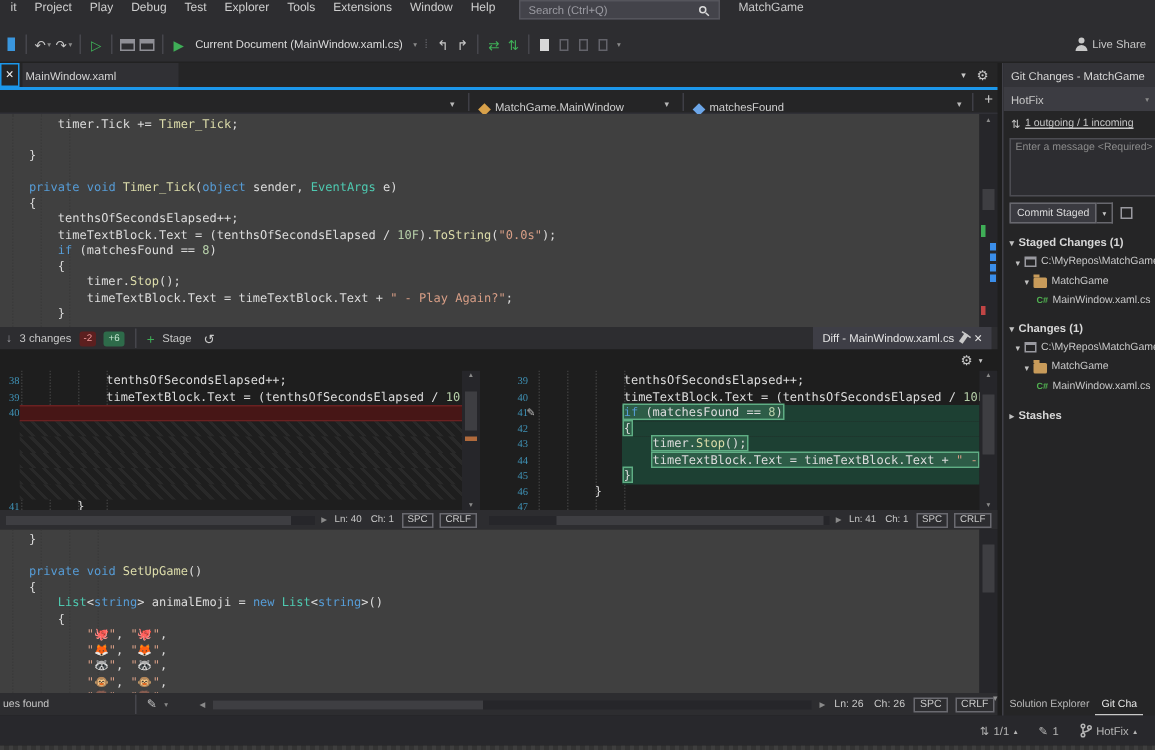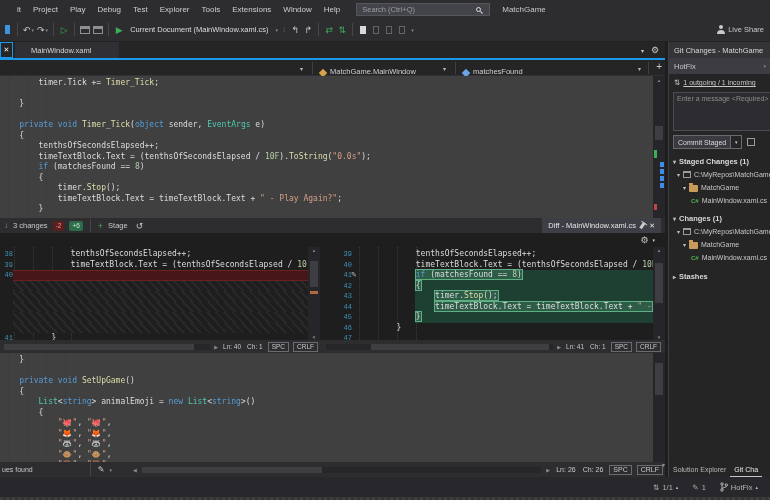--- a/index.html
+++ b/index.html
@@ -2,21 +2,21 @@
 <html><head>
 <meta charset="utf-8">
 <style>
   *{box-sizing:border-box;margin:0;padding:0}
   html,body{background:#111;}
   .app{position:relative;width:770px;height:500px;overflow:hidden;background:#1e1e1e;
        font-family:"Liberation Sans",sans-serif;color:#ccc;cursor:default}
 
   
   .menubar{position:absolute;left:0;top:0;width:770px;height:18px;background:#2d2d30;
-           display:flex;align-items:center;font-size:8px;color:#cfcfcf;padding-left:11px}
+           display:flex;align-items:flex-start;font-size:8px;color:#cfcfcf;padding-left:1px}
   .menu-item{padding:0 6px}
   .searchbox{margin-left:10px;width:134px;height:13px;background:#43434a;border:1px solid #55555c;
              display:flex;align-items:center;padding:0 5px;gap:4px}
   .search-ph{color:#9c9ca3;font-size:7.5px;flex:1;white-space:nowrap;overflow:hidden}
   .lens{width:5px;height:5px;border:1px solid #dcdcdc;border-radius:50%;position:relative;margin-right:3px;flex:none}
   .lens::after{content:"";position:absolute;width:3px;height:1px;background:#dcdcdc;transform:rotate(45deg);right:-3px;bottom:-2px}
   .projname{margin-left:12px;color:#c8c8c8;white-space:nowrap}
   .cornerchip{position:absolute;right:0;top:24px;width:5px;height:10px;background:#2aa7a0}
 
   
@@ -36,21 +36,21 @@
   .liveshare{margin-left:auto;margin-right:4px;display:flex;align-items:center;gap:3px;font-size:7.5px;color:#c8c8c8;white-space:nowrap}
   .person{width:8px;height:9px;position:relative;flex:none}
   .person::before{content:"";position:absolute;left:2px;top:0;width:4px;height:4px;border-radius:50%;background:#c8c8c8}
   .person::after{content:"";position:absolute;left:0;bottom:0;width:8px;height:4px;border-radius:4px 4px 0 0;background:#c8c8c8}
 
   
   .tabstrip{position:absolute;left:0;top:42px;width:665px;height:16px;background:#252526}
   .tabx{position:absolute;left:0;top:0;width:13px;height:16px;border:1px solid #1c97ea;color:#f0f0f0;
         font-size:7px;display:flex;align-items:center;justify-content:center}
   .doctab{position:absolute;left:15px;top:0;width:104px;height:16px;background:#303034;color:#d4d4d4;
-          font-size:7.5px;display:flex;align-items:center;padding-left:16px;white-space:nowrap}
+          font-size:7.5px;display:flex;align-items:center;padding-left:2px;white-space:nowrap}
   .ts-right{position:absolute;right:6px;top:0;height:16px;display:flex;align-items:center;gap:7px;color:#c8c8c8}
   .accentline{position:absolute;left:0;top:58px;width:665px;height:2px;background:#1c97ea}
   .navbar{position:absolute;left:0;top:60px;width:665px;height:16px;background:#252526;border-bottom:1px solid #303036}
   .nav-sep{position:absolute;top:2px;width:1px;height:12px;background:#3f3f46}
   .nav-chev{position:absolute;top:5px;font-size:6px;color:#b8b8b8}
   .nav-item{position:absolute;top:0;height:16px;display:flex;align-items:flex-end;gap:4px;font-size:7.5px;color:#d0d0d0;white-space:nowrap}
   .dicon{width:6px;height:6px;transform:rotate(45deg);flex:none}
   .plus-icon{position:absolute;right:3px;top:1px;font-size:10px;color:#c8c8c8}
 
   
@@ -77,21 +77,21 @@
   .badge.rem{background:#5c1f1f;color:#f19999}
   .badge.addb{background:#2e6b4a;color:#c6e8d2}
   .difftab{margin-left:auto;height:15px;background:#3e3e46;display:flex;align-items:center;gap:5px;padding:0 6px;font-size:7.5px;color:#e4e4e4}
   .pin{width:3px;height:7px;background:#c8c8c8;position:relative;transform:rotate(35deg)}
   .pin::after{content:"";position:absolute;top:0;left:-2px;width:7px;height:1px;background:#c8c8c8}
   .gearrow{position:absolute;left:0;top:233px;width:665px;height:14px;background:#1e1e1e;display:flex;
            justify-content:flex-end;align-items:center;gap:4px;padding-right:10px;color:#c8c8c8;font-size:9px}
   .diffpanes{position:absolute;left:0;top:247px;width:665px;height:93px;background:#1e1e1e}
   .dpane{position:absolute;top:0;height:93px;overflow:hidden}
   .dgutter{position:absolute;top:0;bottom:0;padding-top:2px;overflow:hidden}
-  .gl{font-size:7px;height:10.5px;line-height:10.5px;color:#3f91b5;text-align:right;font-family:Liberation Mono, monospace}
+  .gl{font-size:7px;height:10.5px;line-height:10.5px;color:#3f91b5;text-align:right;font-family:Liberation Serif, serif}
   .dcontent{position:absolute;top:0;bottom:0;padding-top:2px;overflow:hidden}
   .pen{position:absolute;font-size:7px;color:#c0c0c0;z-index:3}
   .dstat{position:absolute;top:340px;height:13px;background:#2d2d30;display:flex;align-items:center;
          font-size:6.5px;color:#c8c8c8;gap:4px;padding:0 4px}
   .htrack{flex:1;height:6px;background:#26262a;position:relative}
   .hth{position:absolute;left:0;top:0;height:6px;background:#3e3e42}
   .cell{padding:0 1px;white-space:nowrap}
   .cellbox{border:1px solid #6a6a70;padding:0 3px;height:10px;line-height:8px;white-space:nowrap}
   .arrbtn{font-size:5px;color:#8a8a8a}
 

